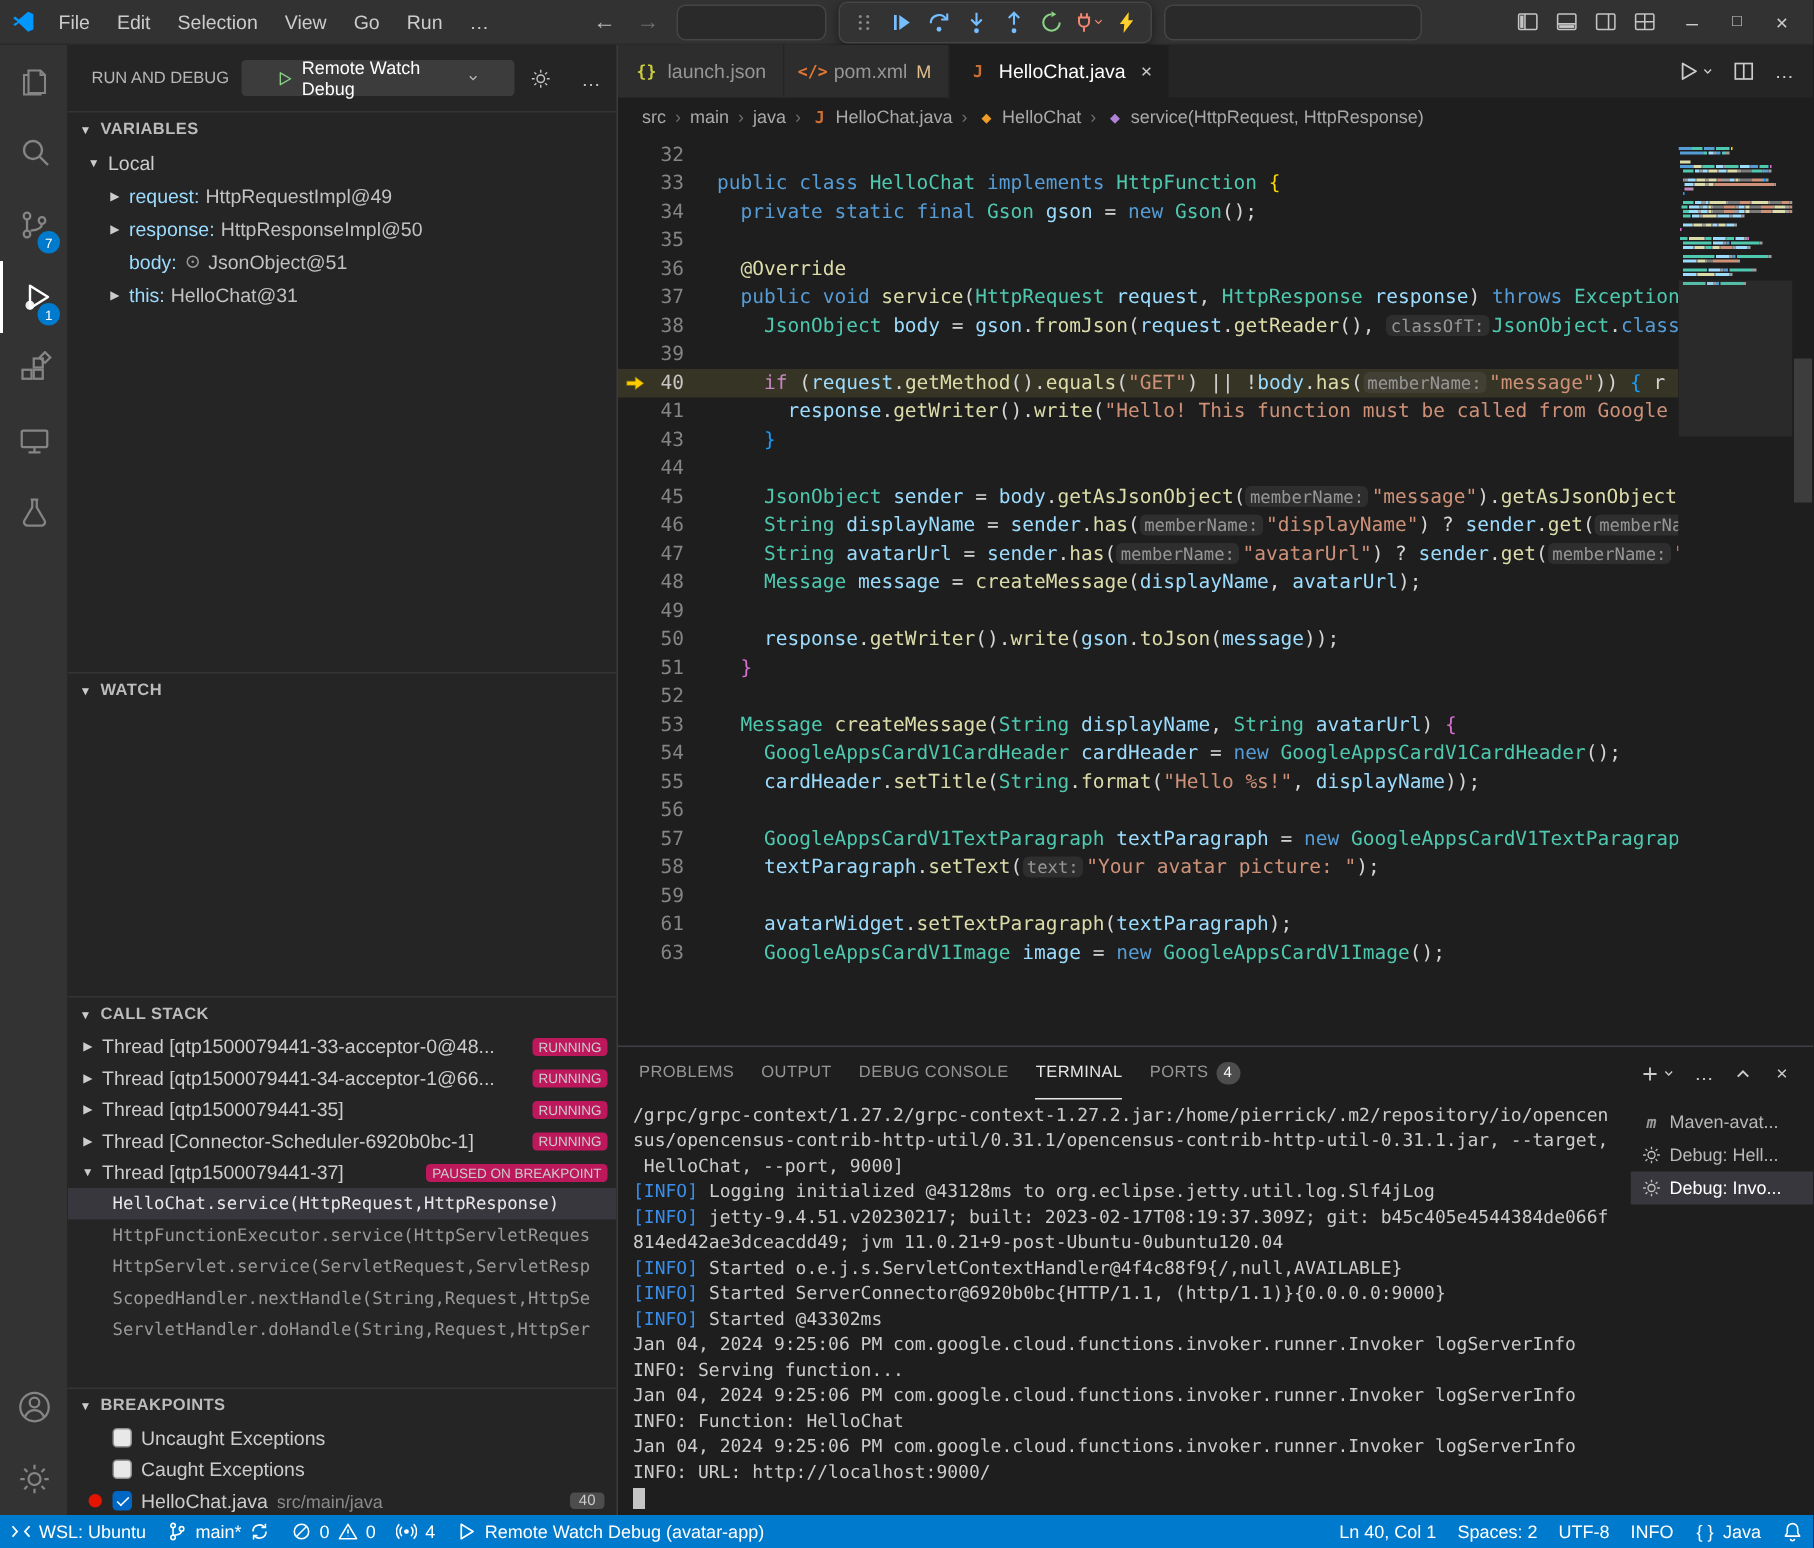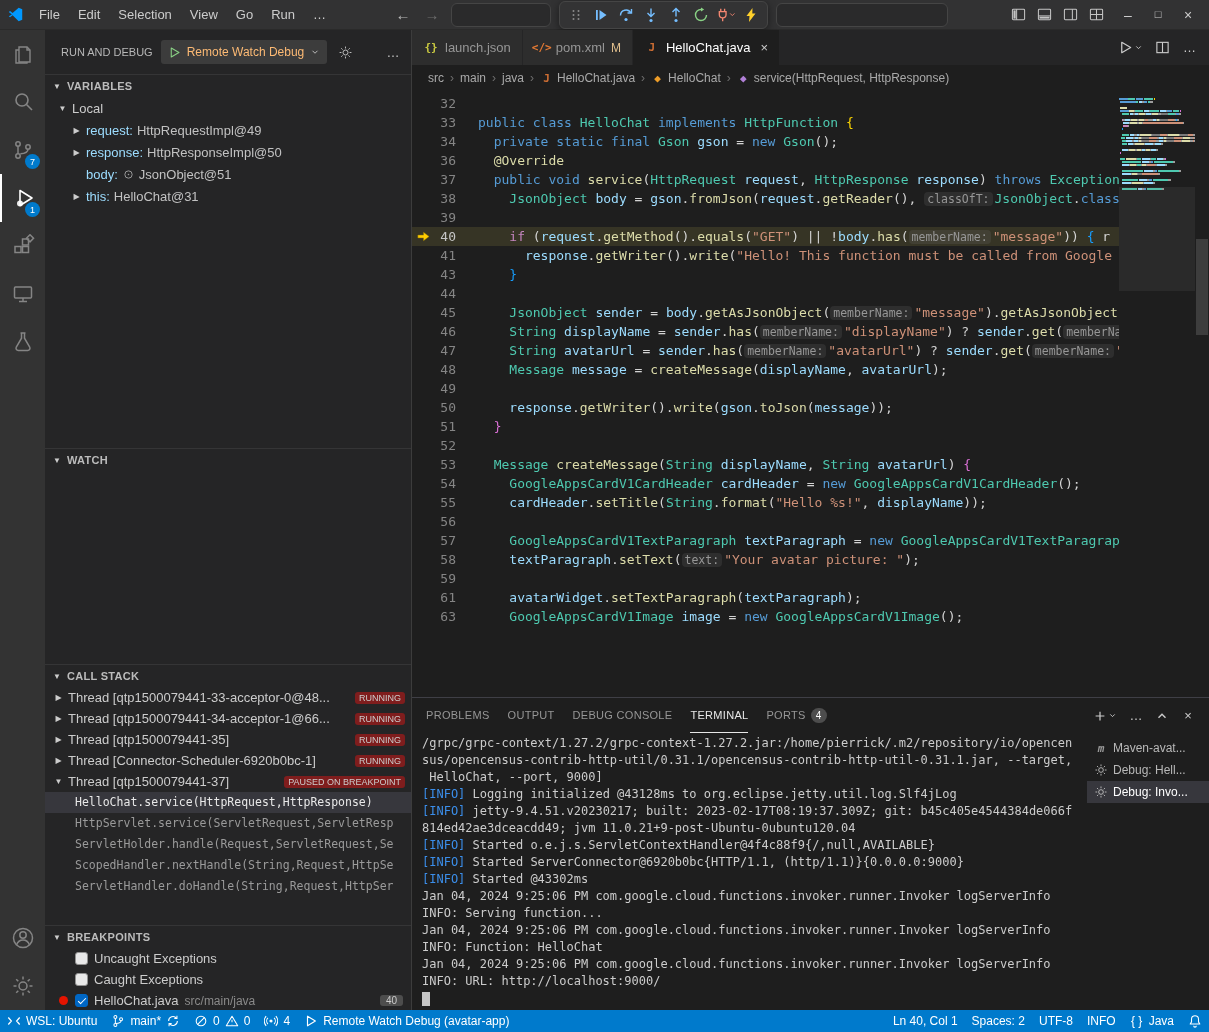--- a/index.html
+++ b/index.html
@@ -49,21 +49,21 @@
   .ab-item.active { color:#ffffff; border-left:2px solid #ffffff; }
   .ab-badge { position:absolute; right:5px; bottom:5px; background:#007acc; color:#fff; font-size:9px;
     min-width:15px; height:15px; border-radius:8px; display:flex; align-items:center; justify-content:center; padding:0 3px; }
   .ab-bottom { margin-top:auto; }
 
   
   .sidebar { width:367px; background:#252526; border-right:1px solid #3c3c3c; display:flex; flex-direction:column; overflow:hidden; }
   .sidebar-top { height:44px; display:flex; align-items:center; padding:0 8px 0 16px; gap:8px; }
   .sidebar-title { font-size:11px; color:#b8b8b8; white-space:nowrap; }
   .launch-select { display:flex; align-items:center; gap:6px; background:#3c3c3c; border-radius:3px;
-    height:24px; padding:0 7px; font-size:12px; color:#fdba74; }
+    height:24px; padding:0 23px; font-size:12px; color:#ffffff; }
   .launch-select .green { color:#89d185; width:13px; height:13px; }
   .launch-select .chev { width:10px; height:10px; color:#bbb; }
   .hdr-btn { width:20px; height:20px; display:flex; align-items:center; justify-content:center; color:#c5c5c5; }
   .hdr-btn .icn{width:15px;height:15px}
   .spacer { flex:1; }
 
   .section { border-top:1px solid rgba(128,128,128,0.18); display:flex; flex-direction:column; overflow:hidden; }
   .section-header { height:22px; display:flex; align-items:center; gap:4px; padding:0 6px; flex:none; }
   .sec-twisty { font-size:8px; color:#cccccc; width:12px; text-align:center; }
   .sec-title { font-size:11px; font-weight:bold; color:#bcbcbc; letter-spacing:.3px; }
@@ -72,21 +72,21 @@
   .tree-row { height:22px; display:flex; align-items:center; gap:4px; padding-left:12px; font-size:13px;
     color:#cccccc; white-space:nowrap; overflow:hidden; }
   .twisty { font-size:8px; color:#cccccc; width:11px; text-align:center; flex:none; }
   .tree-row.var { padding-left:26px; }
   .var-name { color:#9cdcfe; }
   .var-value { color:#c2c2c2; }
   .lazy { width:13px; height:13px; color:#9a9a9a; }
 
   .tree-row.thread { height:21px; padding-left:8px; padding-right:6px; }
   .thread-name { flex:1; overflow:hidden; white-space:nowrap; }
-  .pill { background:#7f1d1d; color:#cccccc; font-size:9px; padding:1px 4px; border-radius:3px; flex:none; }
+  .pill { background:#be185d; color:#cccccc; font-size:9px; padding:1px 4px; border-radius:3px; flex:none; }
   .frame-row { height:21px; line-height:21px; padding-left:30px; font-family:"DejaVu Sans Mono", monospace;
     font-size:11.5px; color:#9a9a9a; white-space:nowrap; overflow:hidden; }
   .frame-row.selected { background:#37373d; color:#e8e8e8; }
 
   .bp-row { height:21px; display:flex; align-items:center; gap:6px; padding:0 8px 0 12px; font-size:13px; }
   .bp-lead { width:12px; display:flex; justify-content:center; flex:none; }
   .bp-dot { width:9px; height:9px; border-radius:50%; background:#e51400; }
   .cb { width:13px; height:13px; border:1px solid #919191; background:#e8e8e8; border-radius:3px; flex:none; position:relative; }
   .cb.checked { background:#0067c5; border-color:#0067c5; }
   .cb.checked::after { content:""; position:absolute; left:4px; top:1px; width:3px; height:7px;
@@ -510,22 +510,22 @@
             <span class="twisty">▶</span>
             <span class="thread-name">Thread [Connector-Scheduler-6920b0bc-1]</span>
             <span class="pill">RUNNING</span>
           </div>
           <div class="tree-row thread">
             <span class="twisty">▼</span>
             <span class="thread-name">Thread [qtp1500079441-37]</span>
             <span class="pill">PAUSED ON BREAKPOINT</span>
           </div>
           <div class="frame-row selected">HelloChat.service(HttpRequest,HttpResponse)</div>
+          <div class="frame-row">HttpFunctionExecutor.service(HttpServletReques</div>
           <div class="frame-row">HttpServlet.service(ServletRequest,ServletResp</div>
-          <div class="frame-row">ServletHolder.handle(Request,ServletRequest,Se</div>
           <div class="frame-row">ScopedHandler.nextHandle(String,Request,HttpSe</div>
           <div class="frame-row">ServletHandler.doHandle(String,Request,HttpSer</div>
         </div>
     </div>
 
     <div class="section sec-breakpoints">
       <div class="section-header">
         <span class="sec-twisty">▼</span>
         <span class="sec-title">BREAKPOINTS</span>
       </div>
@@ -645,20 +645,24 @@
             <span class="gutter">32</span>
             <span class="code-text"></span>
           </div>
           <div class="code-row">
             <span class="gutter">33</span>
             <span class="code-text"><span class="sg-k">public class </span><span class="sg-t">HelloChat</span><span class="sg-p"> </span><span class="sg-k">implements</span><span class="sg-p"> </span><span class="sg-t">HttpFunction</span><span class="sg-p"> </span><span class="sg-b1">{</span></span>
           </div>
           <div class="code-row">
             <span class="gutter">34</span>
             <span class="code-text"><span class="sg-p">  </span><span class="sg-k">private static final </span><span class="sg-t">Gson</span><span class="sg-p"> </span><span class="sg-v">gson</span><span class="sg-p"> = </span><span class="sg-k">new</span><span class="sg-p"> </span><span class="sg-t">Gson</span><span class="sg-p">();</span></span>
+          </div>
+          <div class="code-row">
+            <span class="gutter">35</span>
+            <span class="code-text"></span>
           </div>
           <div class="code-row">
             <span class="gutter">36</span>
             <span class="code-text"><span class="sg-p">  </span><span class="sg-a">@Override</span></span>
           </div>
           <div class="code-row">
             <span class="gutter">37</span>
             <span class="code-text"><span class="sg-p">  </span><span class="sg-k">public void </span><span class="sg-f">service</span><span class="sg-p">(</span><span class="sg-t">HttpRequest</span><span class="sg-p"> </span><span class="sg-v">request</span><span class="sg-p">, </span><span class="sg-t">HttpResponse</span><span class="sg-p"> </span><span class="sg-v">response</span><span class="sg-p">) </span><span class="sg-k">throws</span><span class="sg-p"> </span><span class="sg-t">Exception</span></span>
           </div>
           <div class="code-row">

